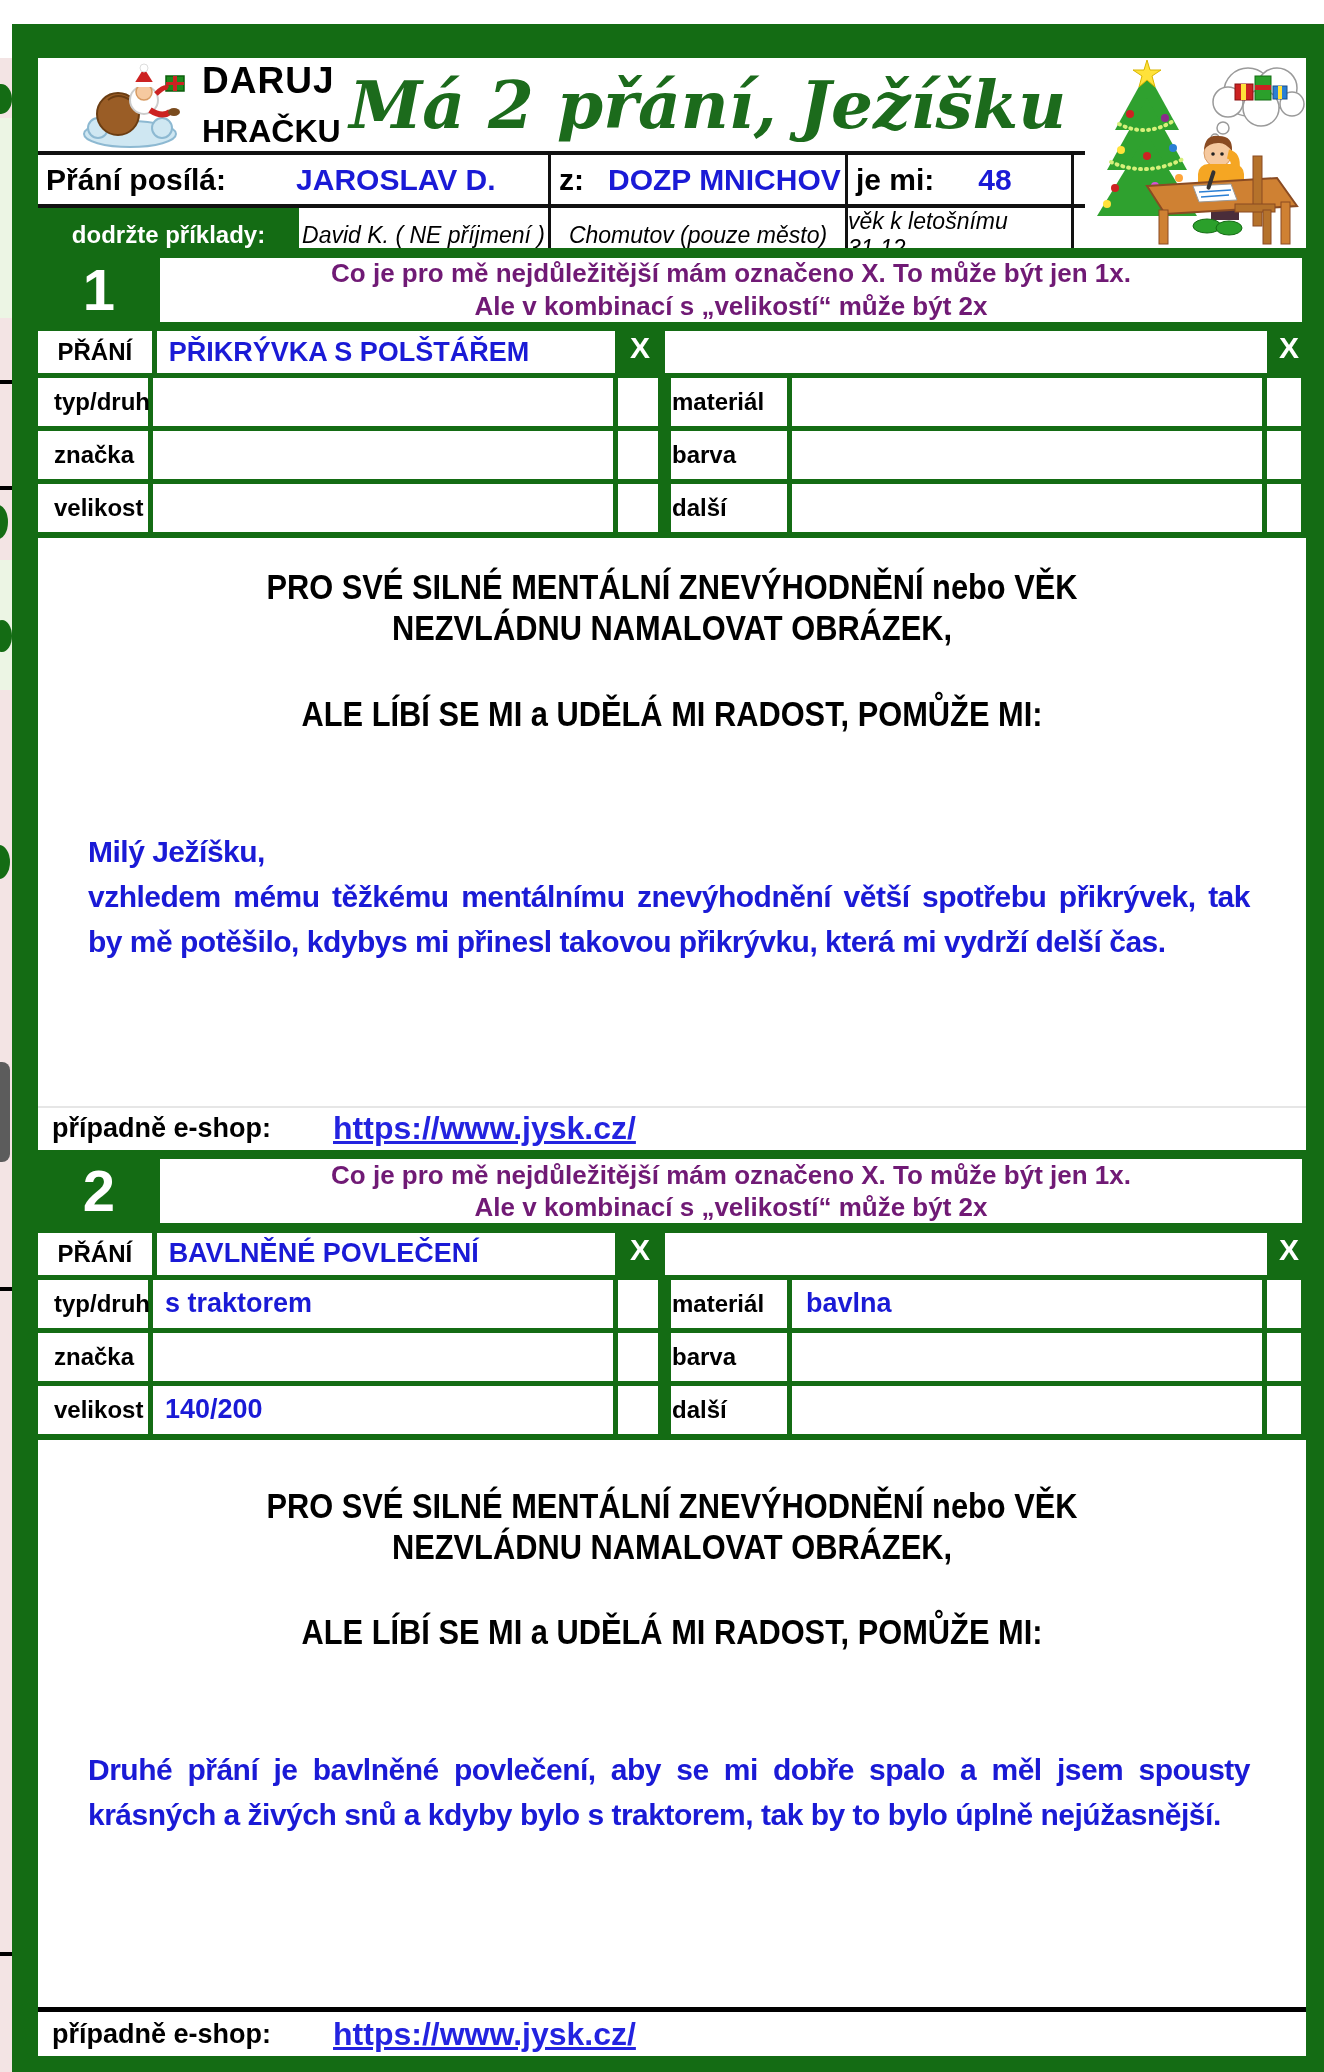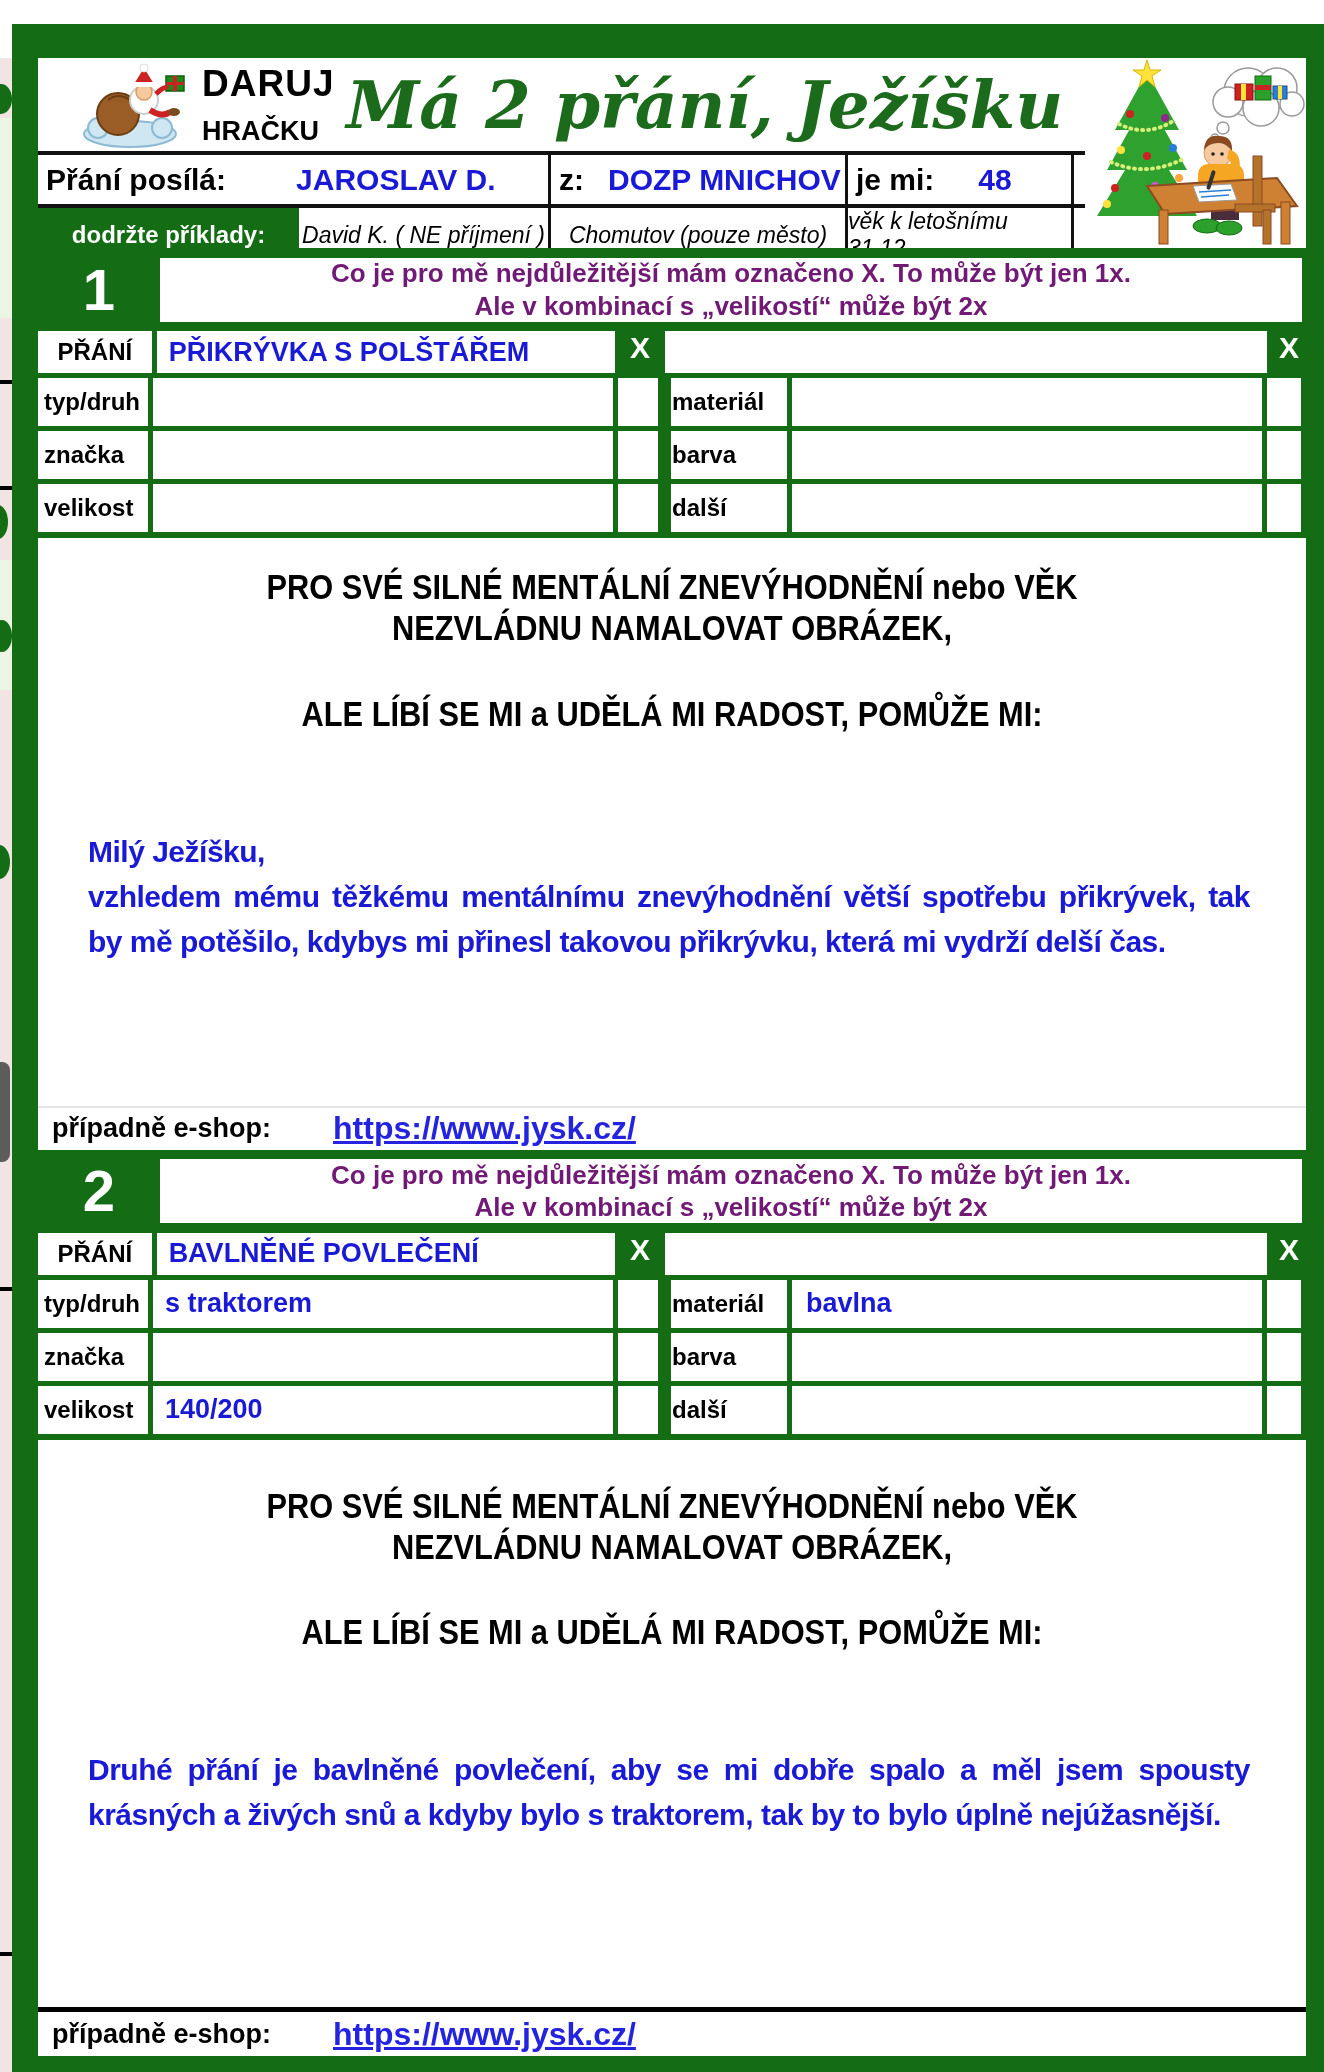--- a/index.html
+++ b/index.html
@@ -32,21 +32,21 @@
          display:flex;flex-direction:column;}
 
   
   .top-region{height:190px;display:flex;flex:none;border-radius:28px;}
   .top-left{width:1047px;display:flex;flex-direction:column;flex:none;}
   .brand-row{height:93px;flex:none;border-bottom:4px solid var(--ink);display:flex;align-items:center;}
   .logo{display:flex;align-items:center;margin-left:40px;}
   .logo svg{width:118px;height:86px;}
   .logo-text{margin-left:6px;line-height:1;color:#000;}
   .logo-line1{font-size:37px;font-weight:bold;letter-spacing:1px;}
-  .logo-line2{font-size:27px;font-weight:bold;margin-top:16px;}
+  .logo-line2{font-size:32px;font-weight:bold;margin-top:16px;}
   .main-title{flex:1;text-align:center;font-family:"DejaVu Serif",serif;font-style:italic;font-weight:bold;
               font-size:66px;color:#1c6b1c;padding-right:10px;white-space:nowrap;}
   .sender-row{height:49px;flex:none;display:flex;align-items:stretch;border-bottom:4px solid var(--ink);
               font-weight:bold;font-size:30px;}
   .sender-row .cell{box-sizing:border-box;display:flex;align-items:center;}
   .s-c1{width:513px;border-right:3px solid var(--ink);}
   .s-c2{width:297px;border-right:3px solid var(--ink);}
   .s-c3{width:226px;border-right:3px solid var(--ink);}
   .s-label{margin-left:8px;color:#000;white-space:nowrap;}
   .s-value{color:var(--blue);white-space:nowrap;text-align:right;}
@@ -65,21 +65,21 @@
   .instr-box{flex:1;background:#fff;height:64px;margin-right:4px;display:flex;flex-direction:column;
              justify-content:center;text-align:center;font-weight:bold;font-size:26px;color:#701a75;line-height:1.25;}
 
   
   .wish-table{flex:none;background:var(--green);padding-bottom:6px;}
   .trow{display:flex;margin-top:5px;}
   .trow:first-child{margin-top:0;}
   .r1{height:42px;} .rX{height:48px;}
   .tcell{box-sizing:border-box;background:#fff;display:flex;align-items:center;}
   .w-label1{width:114px;justify-content:center;font-weight:bold;font-size:24px;color:#000;}
-  .w-label1l{width:110px;padding-left:6px;font-weight:bold;font-size:24px;color:#000;}
+  .w-label1l{width:110px;padding-left:16px;font-weight:bold;font-size:24px;color:#000;}
   .w-field1{width:460px;padding-left:12px;color:var(--blue);font-weight:bold;font-size:27px;}
   .w-x{width:40px;background:var(--green);color:#fff;font-weight:bold;font-size:30px;
        justify-content:center;align-items:flex-start;}
   .w-gap{width:13px;background:transparent;}
   .w-label2{width:116px;padding-left:1px;font-weight:bold;font-size:24px;color:#000;}
   .w-field2{width:470px;padding-left:14px;color:var(--blue);font-weight:bold;font-size:27px;}
   .w-narrow{width:40px;}
   .w-narrow2{width:34px;}
   .w-big{width:604px;}
   .w-x2{width:34px;background:var(--green);color:#fff;font-weight:bold;font-size:30px;

